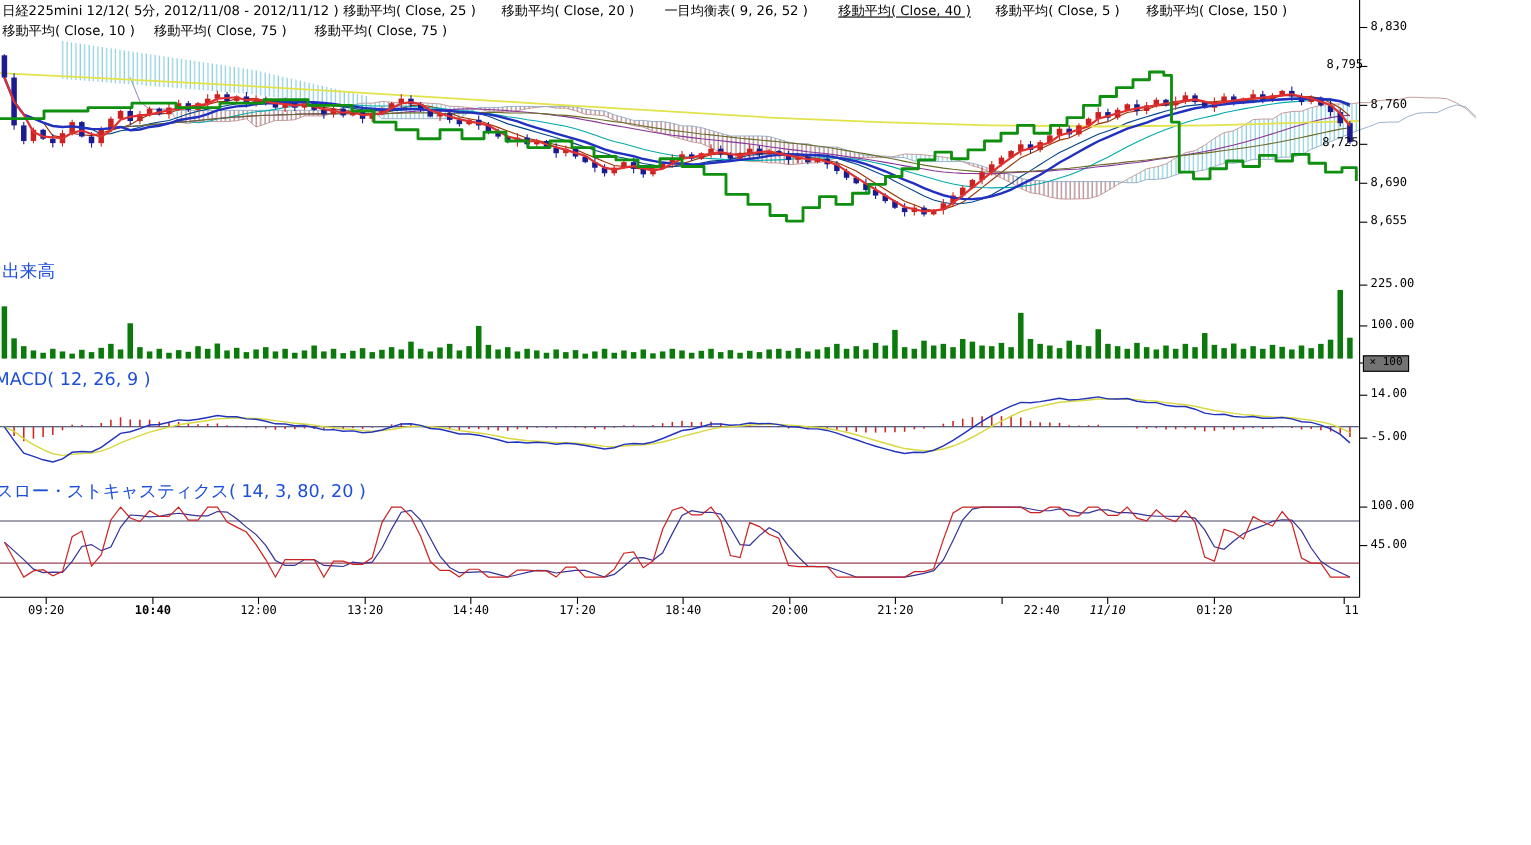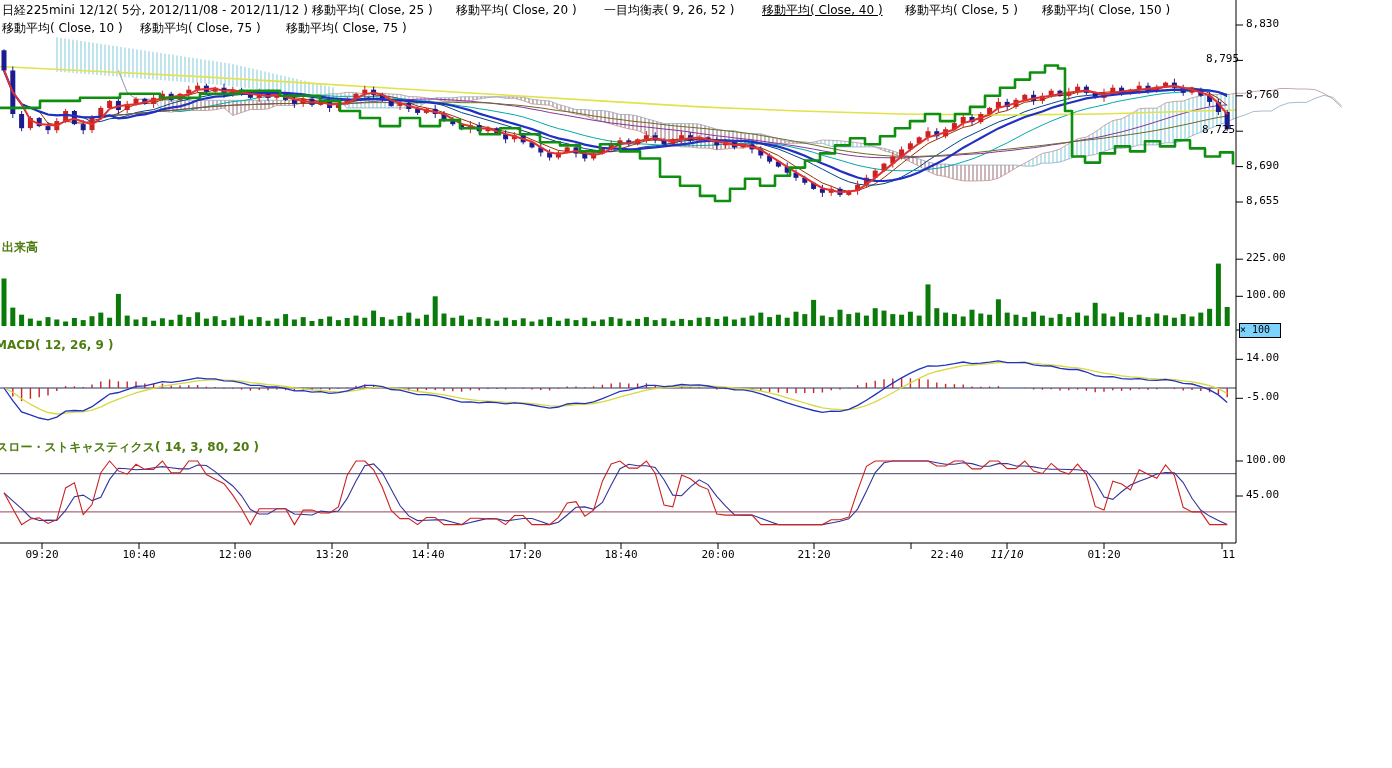--- a/index.html
+++ b/index.html
@@ -1,24 +1,24 @@
 <!DOCTYPE html>
 <html><head>
 <meta charset="utf-8">
 <style>
   html,body{margin:0;padding:0;background:#fff;}
   #screen{position:relative;width:1392px;height:768px;background:#ffffff;overflow:hidden;
           font-family:"DejaVu Sans",sans-serif;color:#000;}
   #chart-svg{position:absolute;left:0;top:0;}
   .lbl{position:absolute;font-family:"DejaVu Sans Mono",monospace;font-size:11px;line-height:12px;color:#000;white-space:nowrap;}
   .leg{position:absolute;font-size:12px;line-height:14px;color:#000;white-space:nowrap;font-family:"DejaVu Sans",sans-serif;}
-  .ptitle{position:absolute;font-size:12px;line-height:14px;color:#4d7c0f;white-space:nowrap;font-weight:bold;}
+  .ptitle{position:absolute;font-size:16px;line-height:14px;color:#1d4ed8;white-space:nowrap;}
   #multiplier-badge{position:absolute;left:1239px;top:323px;width:40px;height:13px;
-    border:1px solid #000;background:#7dd3fc;font-family:"DejaVu Sans Mono",monospace;
-    font-size:10px;line-height:12px;}
+    border:1px solid #000;background:#737373;font-family:"DejaVu Sans Mono",monospace;
+    font-size:10px;line-height:12px;text-align:center;}
 </style>
 </head>
 <body>
 
 <div id="screen">
   <svg id="chart-svg" width="1392" height="570">
       <defs>
         <pattern id="hatchC" width="4" height="4" patternUnits="userSpaceOnUse">
           <path d="M1 0 V4" stroke="#7ec8d8" stroke-width="1"></path>
         </pattern>
@@ -647,21 +647,21 @@
       <div class="lbl" style="left: 1186px; top: 124.197px; margin-left: 16px;">8,725</div>
       <div class="lbl" style="left: 1246px; top: 159.596px; text-align: right;">8,690</div>
       <div class="lbl" style="left: 1246px; top: 194.995px;">8,655</div>
       <div class="lbl" style="left: 1246px; top: 252.175px;">225.00</div>
       <div class="lbl" style="left: 1246px; top: 289.3px;">100.00</div>
       <div class="lbl" style="left: 1246px; top: 352.258px;">14.00</div>
       <div class="lbl" style="left: 1246px; top: 391.265px;">-5.00</div>
       <div class="lbl" style="left: 1246px; top: 454px;">100.00</div>
       <div class="lbl" style="left: 1246px; top: 488.98px;">45.00</div>
       <div class="lbl" style="left: 42px; top: 549px; transform: translateX(-50%);">09:20</div>
-      <div class="lbl" style="left: 139px; top: 549px; transform: translateX(-50%);">10:40</div>
+      <div class="lbl" style="left: 139px; top: 549px; transform: translateX(-50%); font-weight: bold;">10:40</div>
       <div class="lbl" style="left: 235px; top: 549px; transform: translateX(-50%);">12:00</div>
       <div class="lbl" style="left: 332px; top: 549px; transform: translateX(-50%);">13:20</div>
       <div class="lbl" style="left: 428px; top: 549px; transform: translateX(-50%);">14:40</div>
       <div class="lbl" style="left: 525px; top: 549px; transform: translateX(-50%);">17:20</div>
       <div class="lbl" style="left: 621px; top: 549px; transform: translateX(-50%);">18:40</div>
       <div class="lbl" style="left: 718px; top: 549px; transform: translateX(-50%);">20:00</div>
       <div class="lbl" style="left: 814px; top: 549px; transform: translateX(-50%);">21:20</div>
       <div class="lbl" style="left: 911px; top: 549px; transform: translateX(-50%); margin-left: 36px;">22:40</div>
       <div class="lbl" style="left: 1007px; top: 549px; transform: translateX(-50%); font-style: italic;">11/10</div>
       <div class="lbl" style="left: 1104px; top: 549px; transform: translateX(-50%);">01:20</div>

